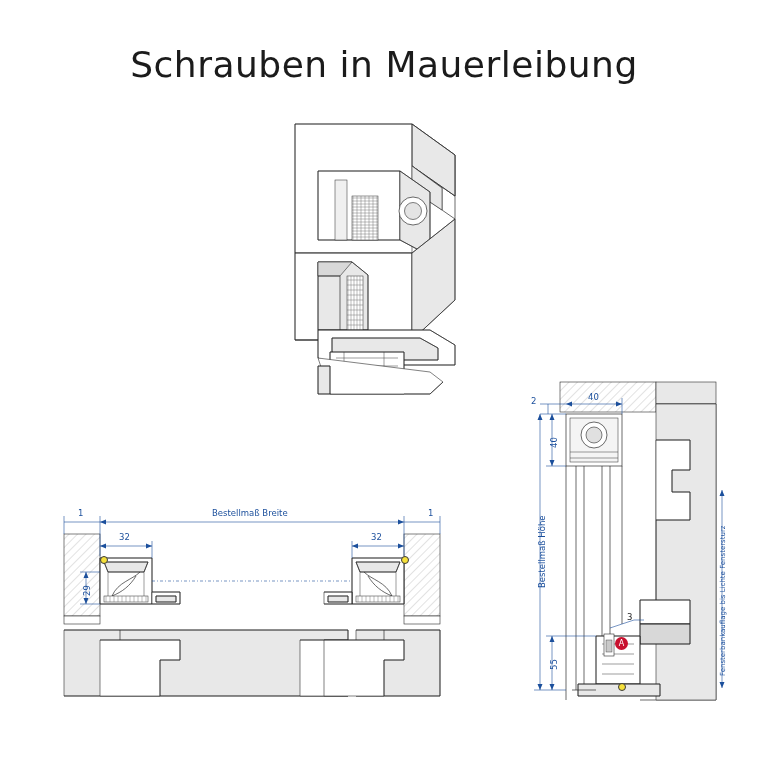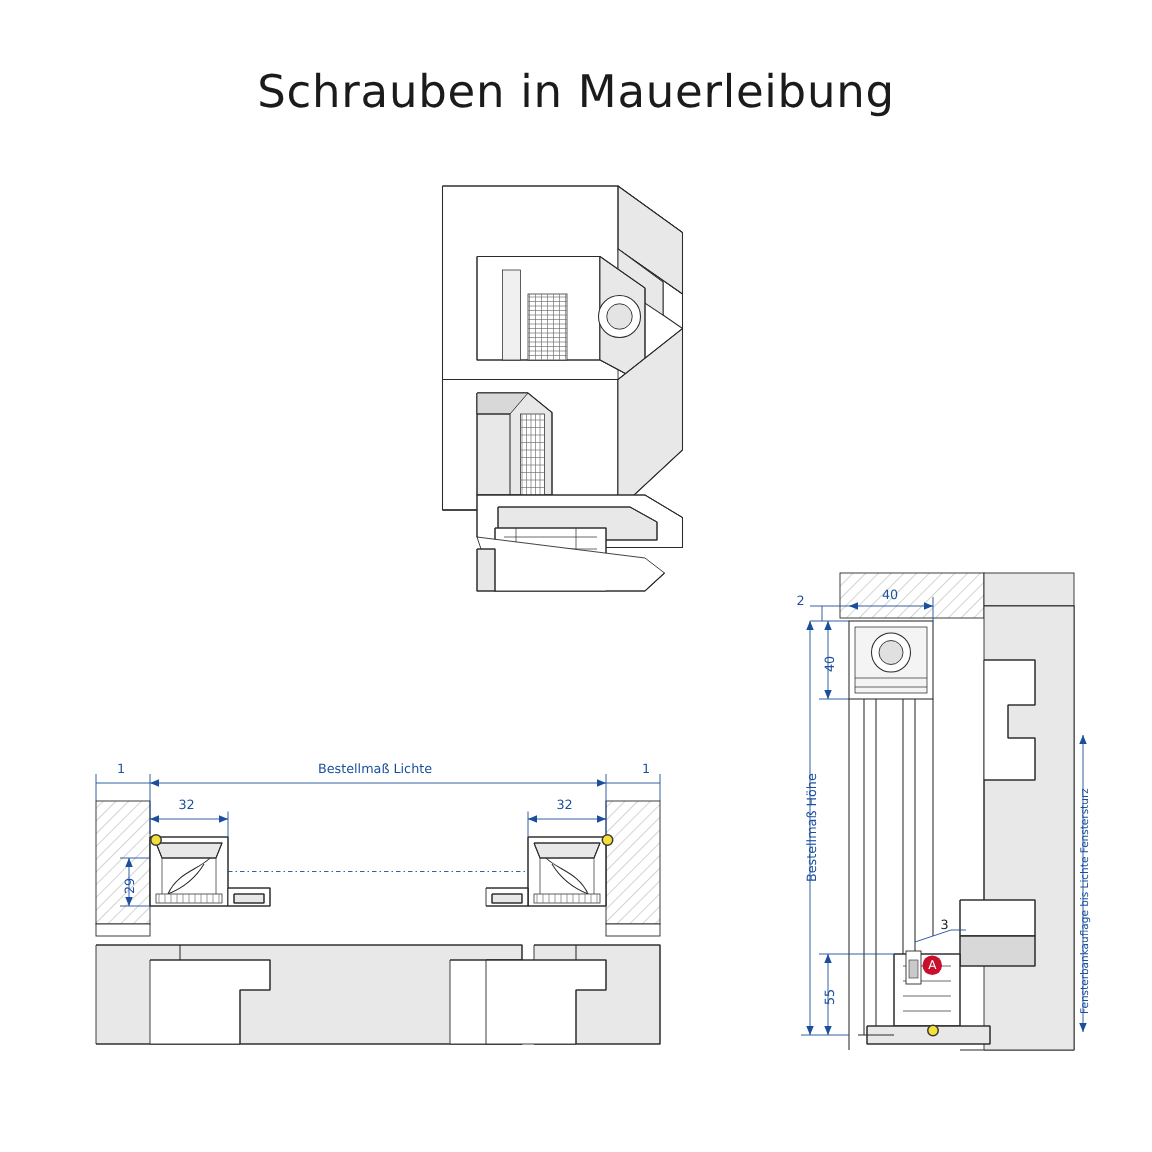--- a/index.html
+++ b/index.html
@@ -19,21 +19,21 @@
     inset: 0;
     background: #ffffff;
   }
   .title {
     position: absolute;
     top: 44px;
     left: 0;
     width: 768px;
     text-align: center;
     font-family: "DejaVu Sans", sans-serif;
-    font-size: 30px;
+    font-size: 36px;
     font-weight: 400;
     letter-spacing: 0.5px;
     color: #1b1b1b;
   }
   .dim-label {
     position: absolute;
     font-family: "DejaVu Sans", sans-serif;
     font-size: 8.5px;
     color: #1a3a6b;
     white-space: nowrap;
@@ -294,21 +294,21 @@
     <polygon fill="#1b4f9c" points="404,546 398,543.5 398,548.5"></polygon>
     <line class="ln-blue" x1="352" y1="541" x2="352" y2="558"></line>
 
     <line class="ln-blue" x1="86" y1="572" x2="86" y2="604"></line>
     <polygon fill="#1b4f9c" points="86,572 83.5,578 88.5,578"></polygon>
     <polygon fill="#1b4f9c" points="86,604 83.5,598 88.5,598"></polygon>
     <line class="ln-blue" x1="80" y1="572" x2="100" y2="572"></line>
     <line class="ln-blue" x1="80" y1="604" x2="100" y2="604"></line>
   </svg>
 
-  <div class="dim-label blue" style="left:212px; top:508px;">Bestellmaß Lichte</div>
+  <div class="dim-label blue" style="left:212px; top:508px;">Bestellmaß Breite</div>
   <div class="dim-label blue" style="left:78px; top:508px;">1</div>
   <div class="dim-label blue" style="left:428px; top:508px;">1</div>
   <div class="dim-label blue" style="left:119px; top:532px;">32</div>
   <div class="dim-label blue" style="left:371px; top:532px;">32</div>
   <div class="dim-label blue vert" style="left:82px; top:596px; transform: rotate(-90deg);">29</div>
 
   <div class="dotmark" style="left:100px; top:556px;"></div>
   <div class="dotmark" style="left:401px; top:556px;"></div>
 
   <svg width="768" height="768">

